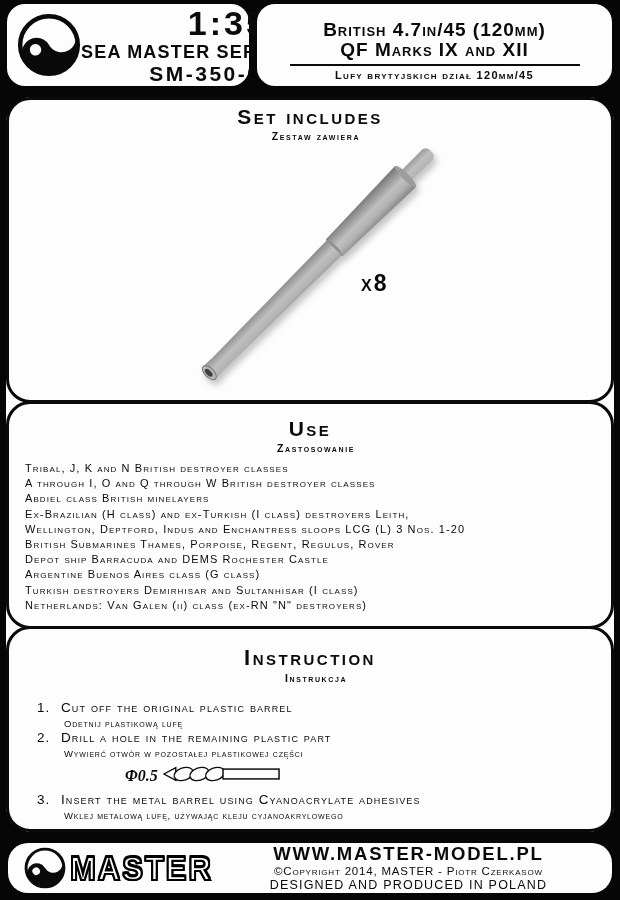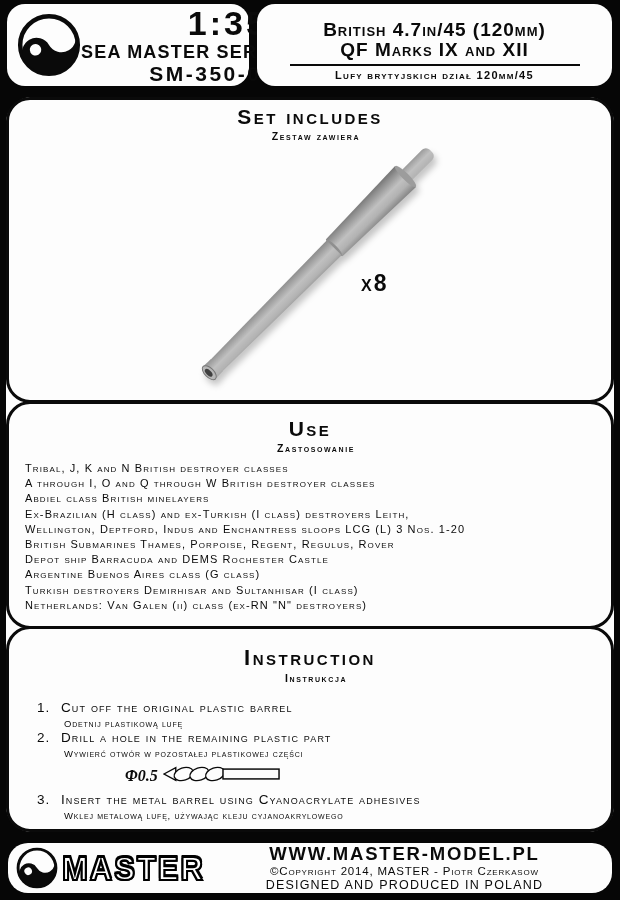--- a/index.html
+++ b/index.html
@@ -50,21 +50,21 @@
   .step { position:absolute; left:12px; right:6px; line-height:1;margin-left:16px; }
   .step-en { font-size:13.5px; font-variant:small-caps; letter-spacing:1.1px; white-space:nowrap; }
   .step-num { display:inline-block; width:24px; }
   .step-pl { font-size:9.5px; font-variant:small-caps; letter-spacing:0.8px; margin:4px 0 0 27px; }
   .drill-row { position:absolute; left:116px; top:134px; display:flex; align-items:flex-end; }
   .drill-label { font-size:16px; font-style:italic; font-weight:bold; margin-right:5px;
     font-family:"Liberation Serif", serif; }
 
   
   .footer-box { left:8px; top:843px; width:604px; height:50px; border-radius:20px;
-    display:flex; align-items:center; padding:0 10px 0 8px; }
+    display:flex; align-items:center; padding:0 10px 0 16px; }
   .footer-logo { width:42px; height:42px; flex:0 0 auto; }
   .wordmark { font-size:31px; font-weight:bold; letter-spacing:2px; color:#fff;
     -webkit-text-stroke:2px #000;
     text-shadow:-1px -1px 0 #000, 1px -1px 0 #000, -1px 1px 0 #000, 1px 1px 0 #000;
     margin-left:4px; line-height:1; transform:scaleY(1.05); }
   .footer-right { flex:1; text-align:center; line-height:1; padding-left:2px; }
   .www { font-size:18.5px; font-weight:bold; letter-spacing:1.8px; }
   .copyright { font-size:11.5px; font-variant:small-caps; letter-spacing:0.8px; margin-top:3px; }
   .origin { font-size:12.5px; letter-spacing:1.2px; margin-top:1px; }
 </style>

